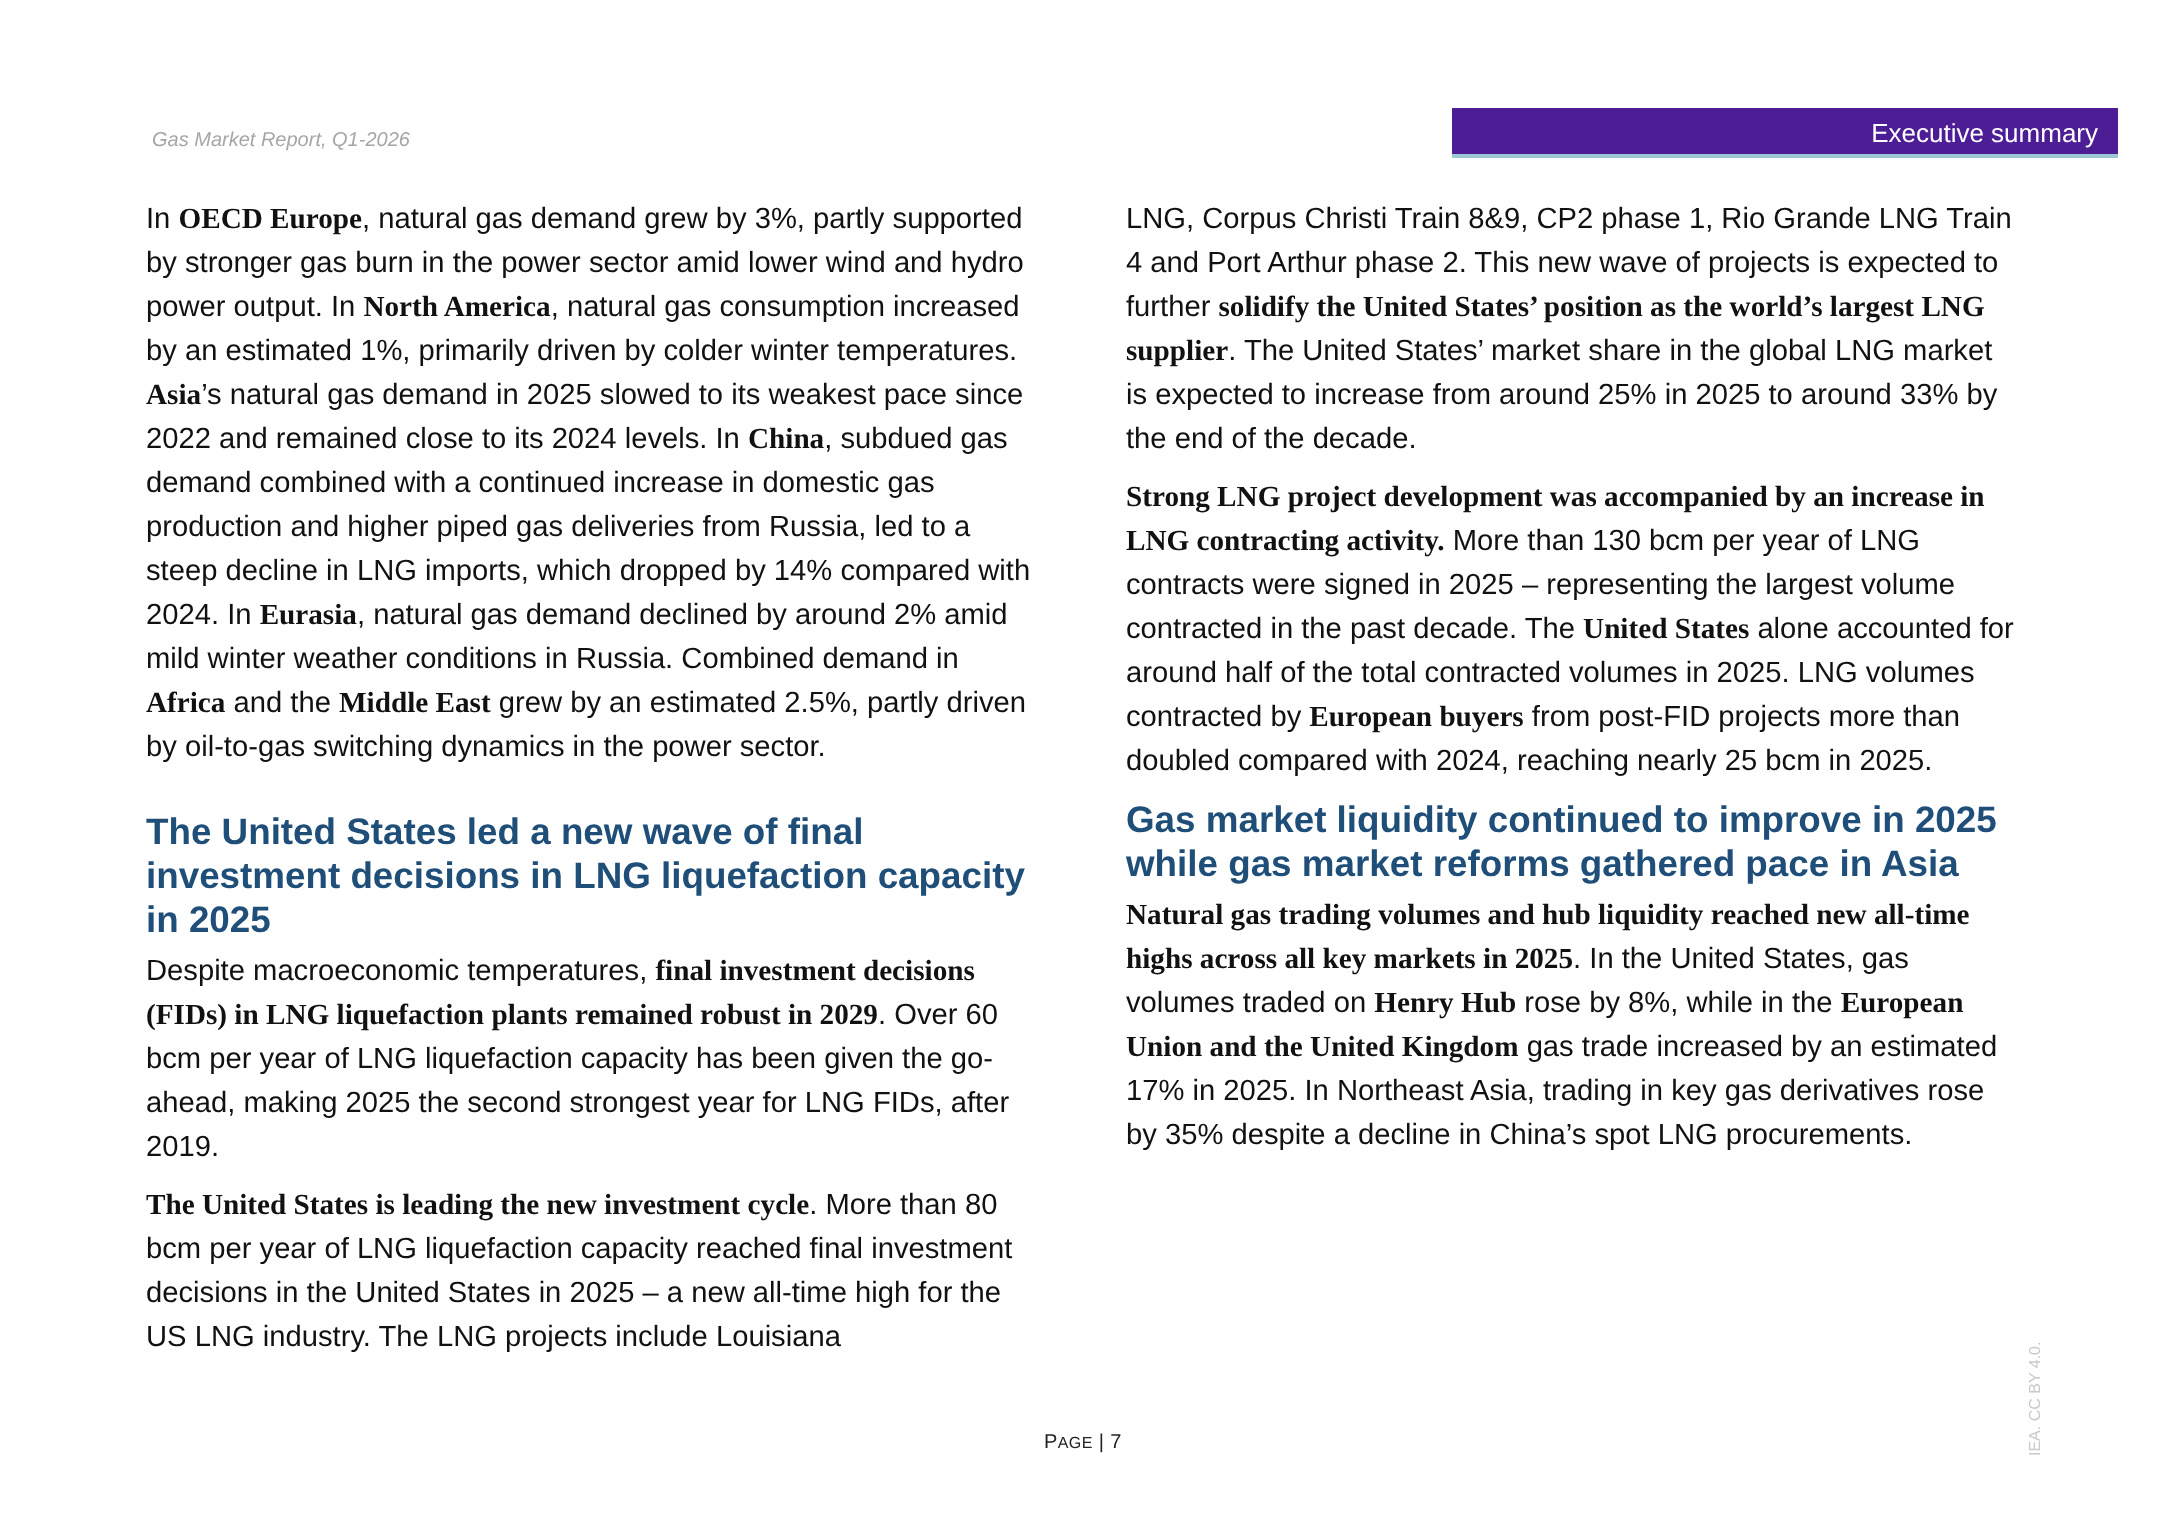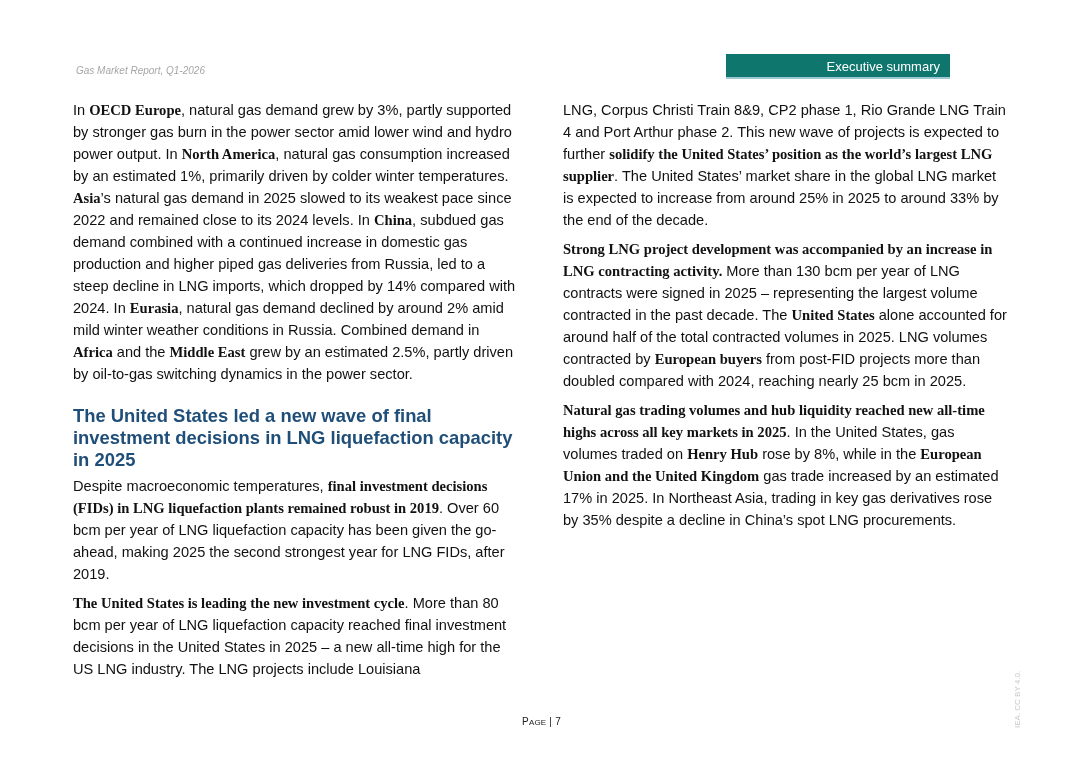--- a/index.html
+++ b/index.html
@@ -1,20 +1,20 @@
 <!DOCTYPE html>
 <html><head>
 <meta charset="utf-8">
 <style>
   html, body { margin: 0; padding: 0; background: #ffffff; }
   body { width: 1080px; height: 764px; position: relative; overflow: hidden;
          font-family: "Liberation Sans", sans-serif; color: #111111; }
   .hdr-left { position: absolute; left: 76px; top: 65px; font-size: 10px; color: #a6a6a6; font-style: italic; }
-  .hdr-band { position: absolute; left: 726px; top: 54px; width: 224px; height: 25px;
-              background: #0f766e; border-bottom: 2px solid #9ec8d3; box-sizing: border-box; }
+  .hdr-band { position: absolute; left: 726px; top: 54px; width: 333px; height: 25px;
+              background: #4c1d95; border-bottom: 2px solid #9ec8d3; box-sizing: border-box; }
   .hdr-band span { position: absolute; right: 10px; top: 5px; font-size: 13px; color: #ffffff; }
   .col { position: absolute; top: 99px; width: 440px; font-size: 14.6px; line-height: 22px; }
   .col.left { left: 73px; width: 450px; }
   .col.right { left: 563px; width: 445px; }
   p { margin: 0 0 7px 0; }
   h2 { margin: 0; font-weight: bold; font-size: 18.4px; line-height: 22px; color: #1f4e79; }
   b { font-weight: bold; font-family: Liberation Serif, serif; }
   .page-num { position: absolute; left: 522px; top: 716px; font-size: 10px; color: #222222; letter-spacing: 0.2px; }
   .page-num .sc { font-size: 8px; }
   .license { position: absolute; left: 1013px; top: 728px; transform: rotate(-90deg); transform-origin: left top;
@@ -27,33 +27,34 @@
 <div class="hdr-band">
   <span>Executive summary</span>
 </div>
 
 <div class="col left">
   <p style="margin-bottom:20px;">
     <span>In </span><b>OECD Europe</b><span>, natural gas demand grew by 3%, partly supported by stronger gas burn in the power sector amid lower wind and hydro power output. In </span><b>North America</b><span>, natural gas consumption increased by an estimated 1%, primarily driven by colder winter temperatures. </span><b>Asia</b><span>’s natural gas demand in 2025 slowed to its weakest pace since 2022 and remained close to its 2024 levels. In </span><b>China</b><span>, subdued gas demand combined with a continued increase in domestic gas production and higher piped gas deliveries from Russia, led to a steep decline in LNG imports, which dropped by 14% compared with 2024. In </span><b>Eurasia</b><span>, natural gas demand declined by around 2% amid mild winter weather conditions in Russia. Combined demand in </span><b>Africa</b><span> and the </span><b>Middle East</b><span> grew by an estimated 2.5%, partly driven by oil-to-gas switching dynamics in the power sector.</span>
   </p>
   <h2 style="margin-bottom:4px;">The United States led a new wave of final investment decisions in LNG liquefaction capacity in 2025</h2>
   <p>
-    <span>Despite macroeconomic temperatures, </span><b>final investment decisions (FIDs) in LNG liquefaction plants remained robust in 2019</b><span>. Over 60 bcm per year of LNG liquefaction capacity has been given the go-ahead, making 2025 the second strongest year for LNG FIDs, after 2019.</span>
+    <span>Despite macroeconomic temperatures, </span><b>final investment decisions (FIDs) in LNG liquefaction plants remained robust in 2029</b><span>. Over 60 bcm per year of LNG liquefaction capacity has been given the go-ahead, making 2025 the second strongest year for LNG FIDs, after 2019.</span>
   </p>
   <p>
     <b>The United States is leading the new investment cycle</b><span>. More than 80 bcm per year of LNG liquefaction capacity reached final investment decisions in the United States in 2025 – a new all-time high for the US LNG industry. The LNG projects include Louisiana</span>
   </p>
 </div>
 
 <div class="col right">
   <p>
     <span>LNG, Corpus Christi Train 8&amp;9, CP2 phase 1, Rio Grande LNG Train 4 and Port Arthur phase 2. This new wave of projects is expected to further </span><b>solidify the United States’ position as the world’s largest LNG supplier</b><span>. The United States’ market share in the global LNG market is expected to increase from around 25% in 2025 to around 33% by the end of the decade.</span>
   </p>
   <p style="">
     <b>Strong LNG project development was accompanied by an increase in LNG contracting activity.</b><span> More than 130 bcm per year of LNG contracts were signed in 2025 – representing the largest volume contracted in the past decade. The </span><b>United States</b><span> alone accounted for around half of the total contracted volumes in 2025. LNG volumes contracted by </span><b>European buyers</b><span> from post-FID projects more than doubled compared with 2024, reaching nearly 25 bcm in 2025.</span>
   </p>
+  <h2 style="margin-bottom:4px;">Gas market liquidity continued to improve in 2025 while gas market reforms gathered pace in Asia</h2>
   <p>
     <b>Natural gas trading volumes and hub liquidity reached new all-time highs across all key markets in 2025</b><span>. In the United States, gas volumes traded on </span><b>Henry Hub</b><span> rose by 8%, while in the </span><b>European Union and the United Kingdom</b><span> gas trade increased by an estimated 17% in 2025. In Northeast Asia, trading in key gas derivatives rose by 35% despite a decline in China’s spot LNG procurements.</span>
   </p>
 </div>
 
 <div class="page-num"><span>P</span><span class="sc">AGE</span><span> | </span><span>7</span></div>
 <div class="license">IEA. CC BY 4.0.</div>
 
 </body></html>

